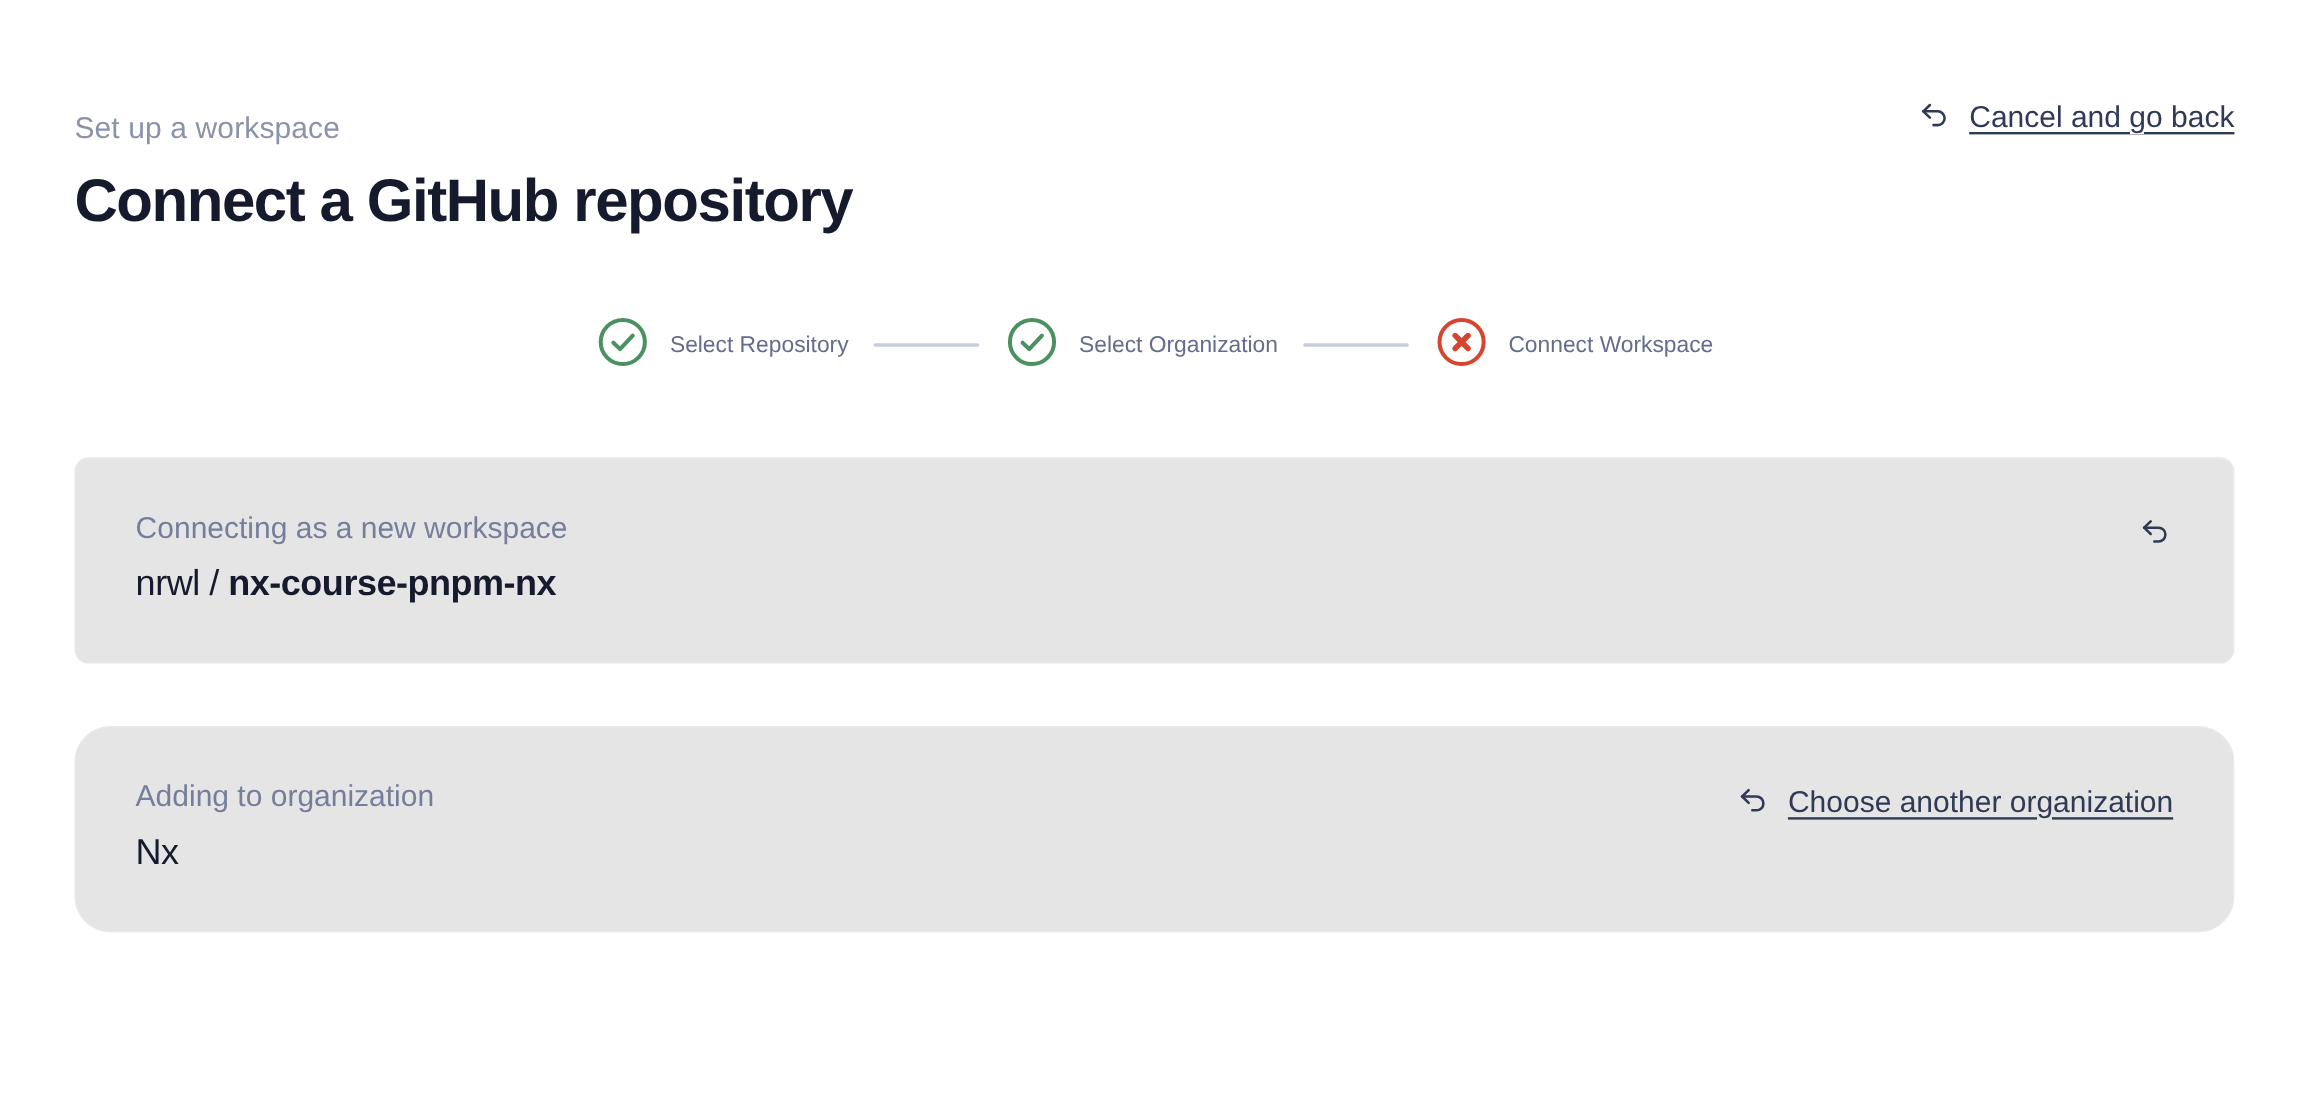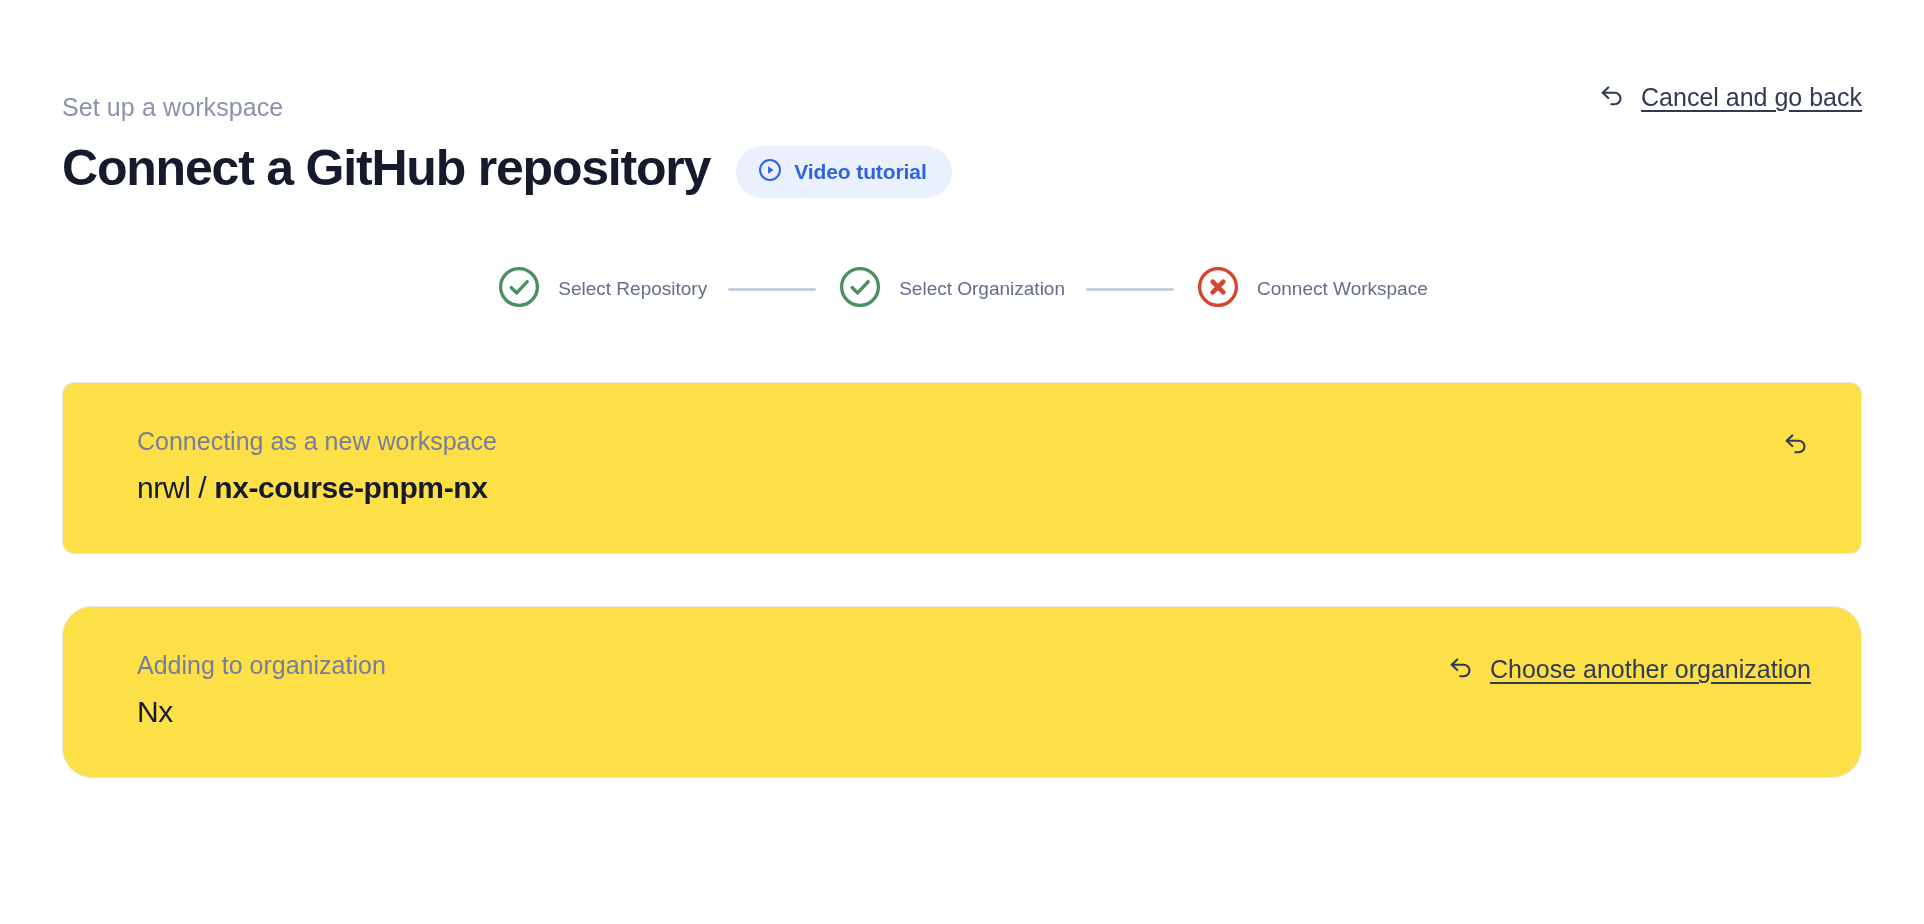--- a/index.html
+++ b/index.html
@@ -119,22 +119,22 @@
     flex: none;
   }
 
   
   .cards {
     margin-top: 68px;
   }
   .card {
     border: 1.5px solid #e7e9f0;
     border-radius: 12px;
-    background: #fde047;
-    padding: 43px 50px 47px 74px;
+    background: #e5e5e5;
+    padding: 43px 50px 47px 50px;
     box-sizing: border-box;
     position: relative;
   }
   .card + .card { margin-top: 52px; border-radius: 30px; }
   .card-row {
     display: flex;
     align-items: flex-start;
     justify-content: space-between;
   }
   .card-caption {
@@ -184,29 +184,20 @@
 
 <div class="page">
 
   <div class="header">
 
     <div class="eyebrow">Set up a workspace</div>
 
     <div class="title-row">
       <div class="page-title">Connect a GitHub repository</div>
 
-      <div class="video-badge">
-        <span class="play-icon">
-          <svg width="26" height="26" viewBox="0 0 24 24" fill="none" stroke="#2f64e0" stroke-width="1.9" stroke-linecap="round" stroke-linejoin="round">
-            <circle cx="12" cy="12" r="9.2"></circle>
-            <path d="M10.2 8.6 L15.4 12 L10.2 15.4 Z" fill="#2f64e0" stroke="none"></path>
-          </svg>
-        </span>
-        <span class="label">Video tutorial</span>
-      </div>
     </div>
 
     <a class="cancel-link">
       <span class="uturn-icon">
         <svg width="30" height="30" viewBox="0 0 24 24" fill="none" stroke="#313a55" stroke-width="1.7" stroke-linecap="round" stroke-linejoin="round">
           <path d="M9 6 L4.6 10.2 L9 14.4"></path>
           <path d="M4.6 10.2 H14.2 a4.6 4.6 0 0 1 0 9.2 H11.4"></path>
         </svg>
       </span>
       <span class="label">Cancel and go back</span>

